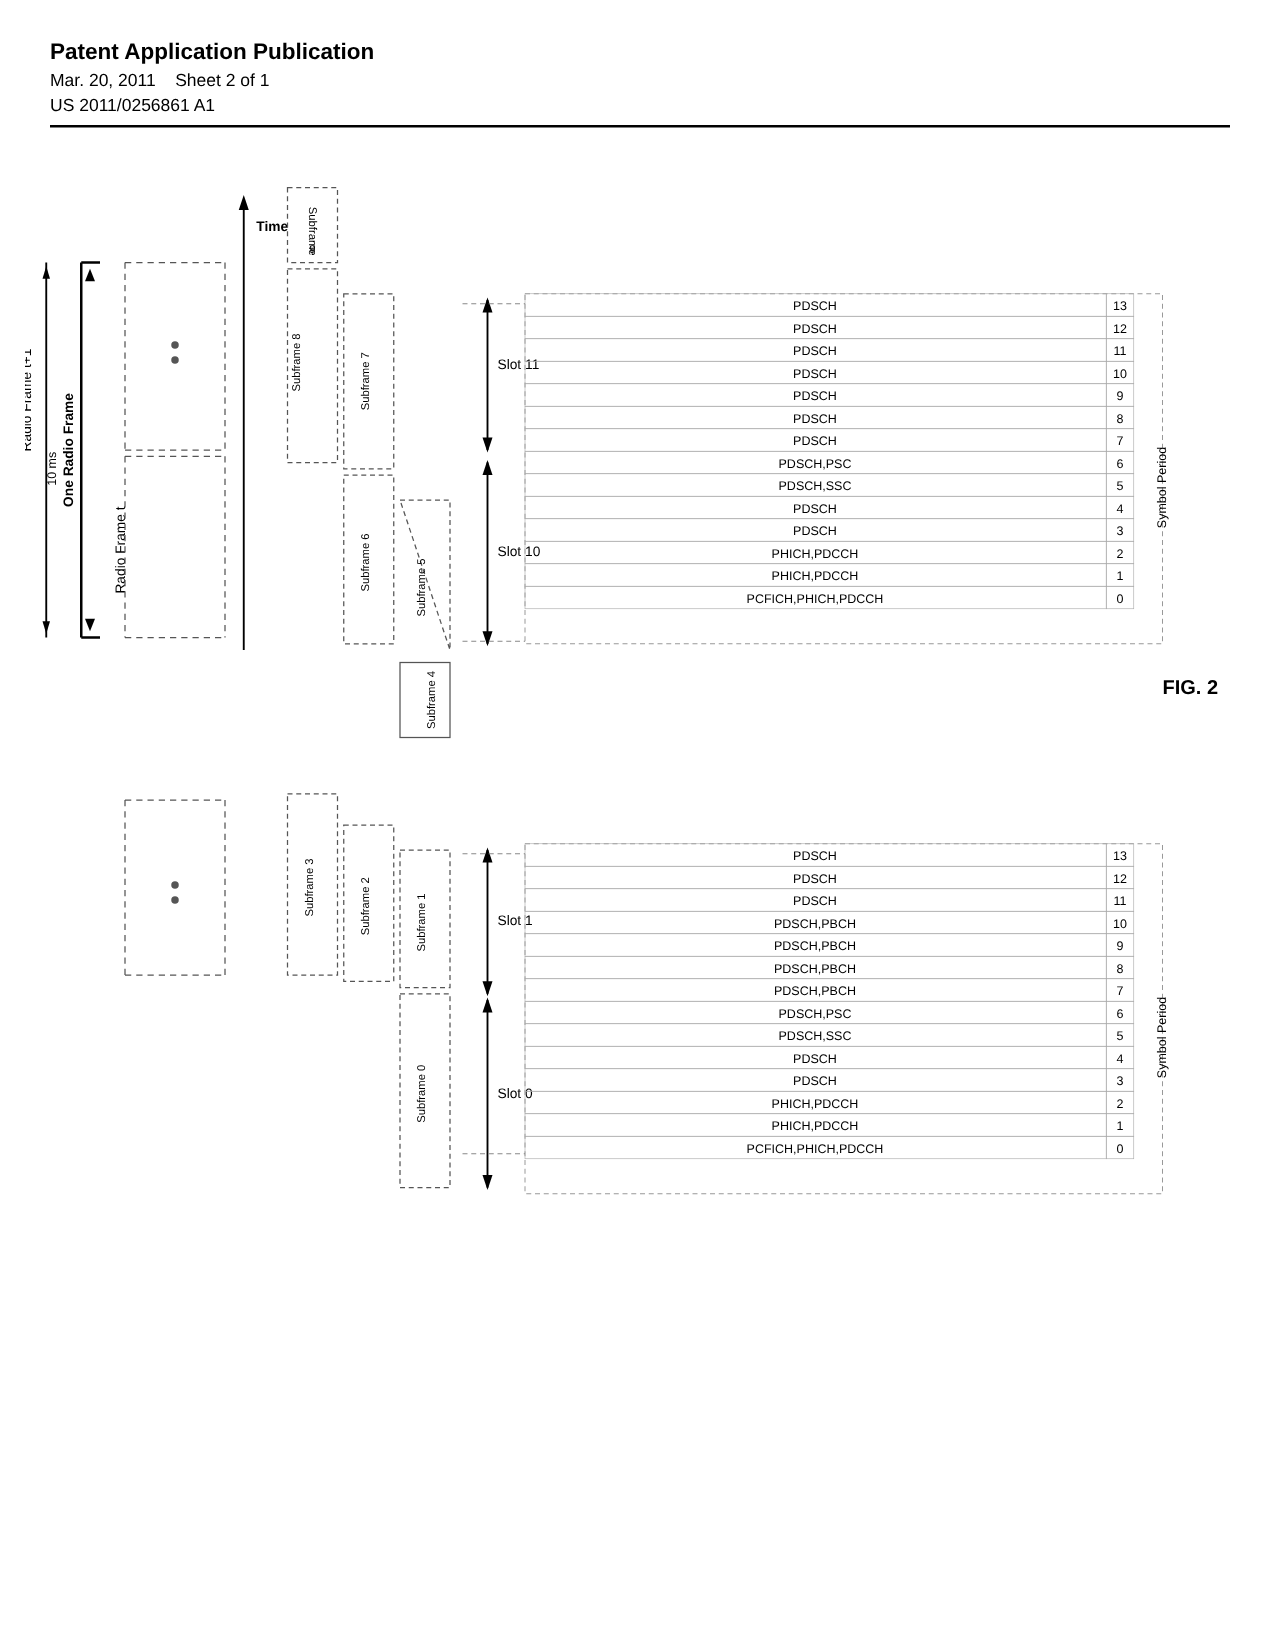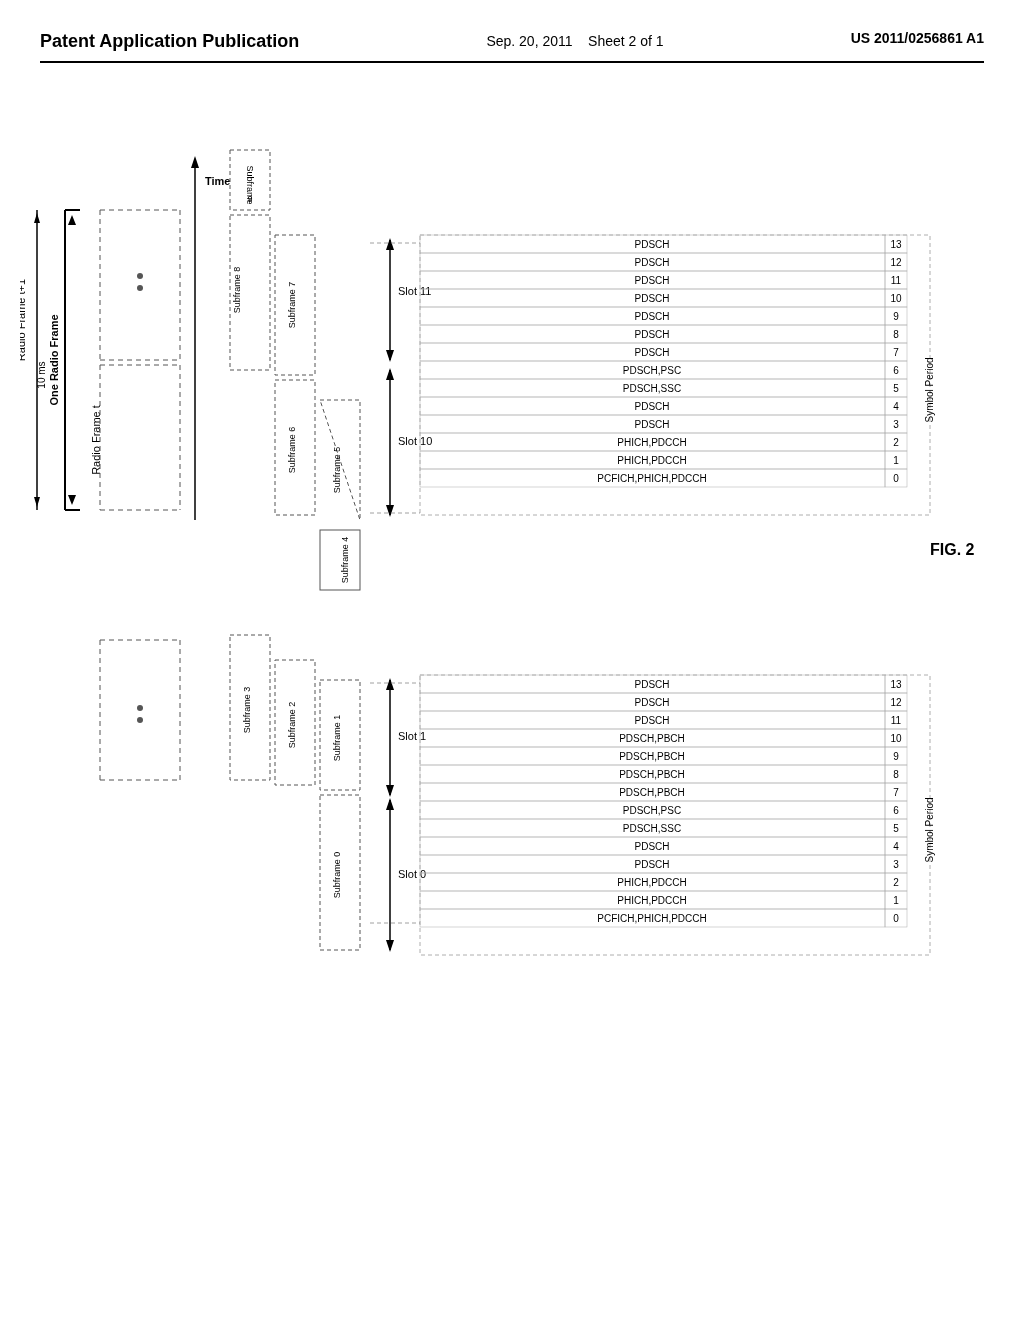--- a/index.html
+++ b/index.html
@@ -19,52 +19,53 @@
       padding: 30px 40px;
     }
     
     .header {
       display: flex;
       justify-content: space-between;
       align-items: flex-start;
       border-bottom: 2px solid #000;
       padding-bottom: 8px;
       margin-bottom: 20px;
+      flex-direction: column;
     }
     .header-left {
       font-size: 18px;
       font-weight: bold;
       line-height: 1.3;
     }
     .header-center {
       font-size: 14px;
       text-align: center;
       line-height: 1.6;
     }
     .header-right {
       font-size: 14px;
-      font-weight: bold;
+      font-weight: normal;
     }
 
     
     .main-svg {
       position: absolute;
       top: 0;
       left: 0;
     }
   </style>
 </head>
 <body>
 
 <div class="page">
 
   <div class="header">
     <div class="header-left">Patent Application Publication</div>
     <div class="header-center">
-      <span>Sep. 20, 2011</span>&nbsp;&nbsp;&nbsp;
+      <span>Mar. 20, 2011</span>&nbsp;&nbsp;&nbsp;
       <span>Sheet 2 of 1</span>
     </div>
     <div class="header-right">US 2011/0256861 A1</div>
   </div>
 
   <svg class="main-svg" width="1000" height="1220" viewBox="0 0 1000 1220" style="position:absolute; top:80px; left:20px;">
 
     <line x1="45" y1="130" x2="45" y2="430" stroke="#000" stroke-width="2"></line>
     <line x1="45" y1="130" x2="60" y2="130" stroke="#000" stroke-width="2"></line>
     <line x1="45" y1="430" x2="60" y2="430" stroke="#000" stroke-width="2"></line>

